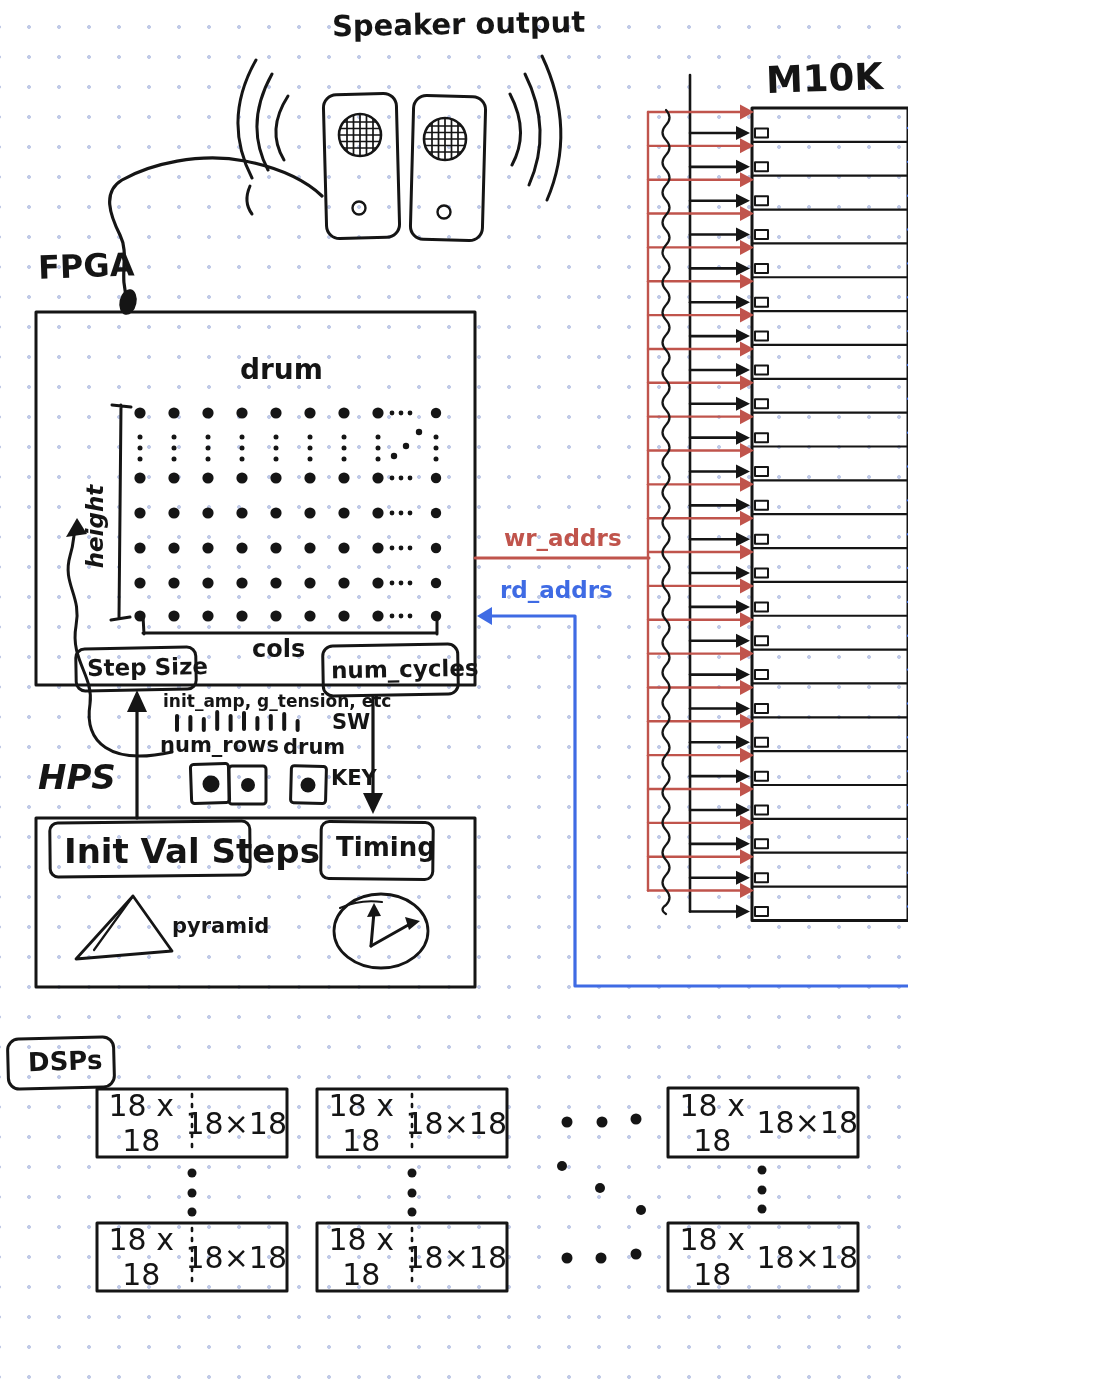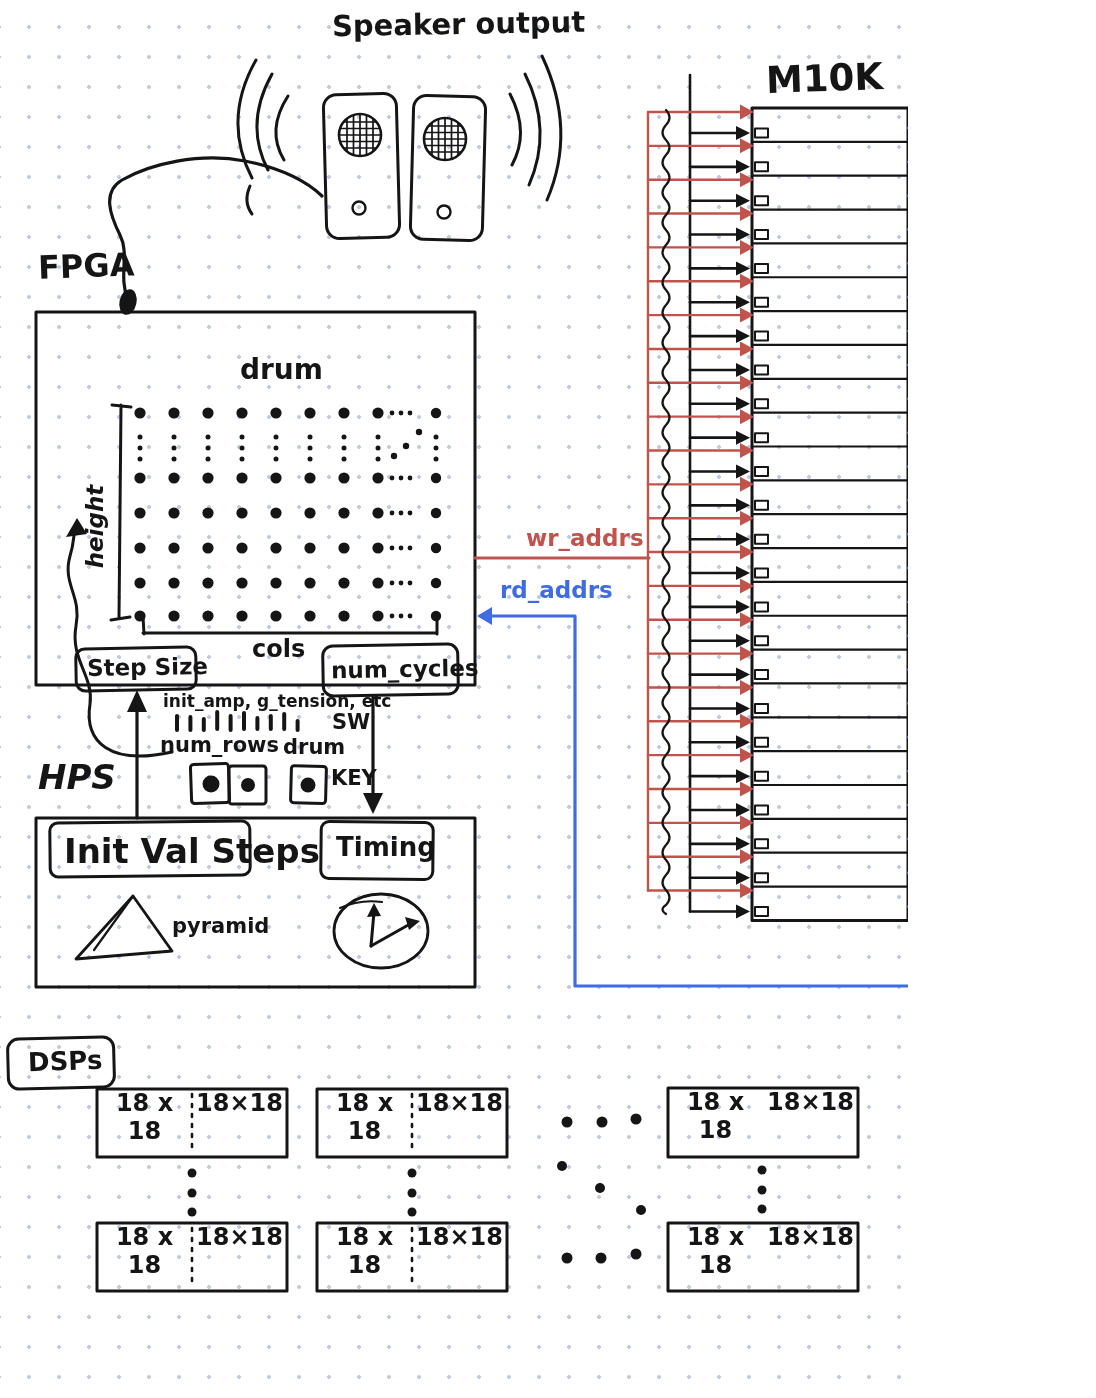--- a/index.html
+++ b/index.html
@@ -9,22 +9,22 @@
     background-image:radial-gradient(rgba(125,145,205,.48) 1.7px, transparent 2.2px);
     background-size:30px 30px;background-position:14px 12px;
     font-family:"DejaVu Sans",sans-serif;color:var(--ink);
   }
   svg.art{position:absolute;left:0;top:0;}
   .ln{fill:none;stroke:var(--ink);stroke-linecap:round;stroke-linejoin:round;}
   .fl{fill:var(--ink);stroke:none;}
   .wr-s{stroke:var(--wr);} .wr-f{fill:var(--wr);stroke:none;}
   .rd-s{stroke:var(--rd);} .rd-f{fill:var(--rd);stroke:none;}
   .lbl{position:absolute;white-space:nowrap;font-weight:bold;color:var(--ink);line-height:1;}
-  .wr-t{color:var(--wr);margin-left:22px;} .rd-t{color:var(--rd);}
-  .dspbox{position:absolute;display:flex;align-items:flex-start;font-weight:bold;font-size:24px;}
+  .wr-t{color:var(--wr);} .rd-t{color:var(--rd);}
+  .dspbox{position:absolute;display:flex;align-items:center;font-weight:normal;font-size:30px;}
   .dspbox span{flex:1;text-align:center;}
   .caption{position:absolute;left:0;right:0;text-align:center;font-family:"Liberation Serif",serif;
     font-weight:normal;color:var(--cap);}
 </style>
 </head>
 <body>
 
 <div class="canvas">
 
   <svg class="art" width="1096" height="1398" viewBox="0 0 1096 1398">

